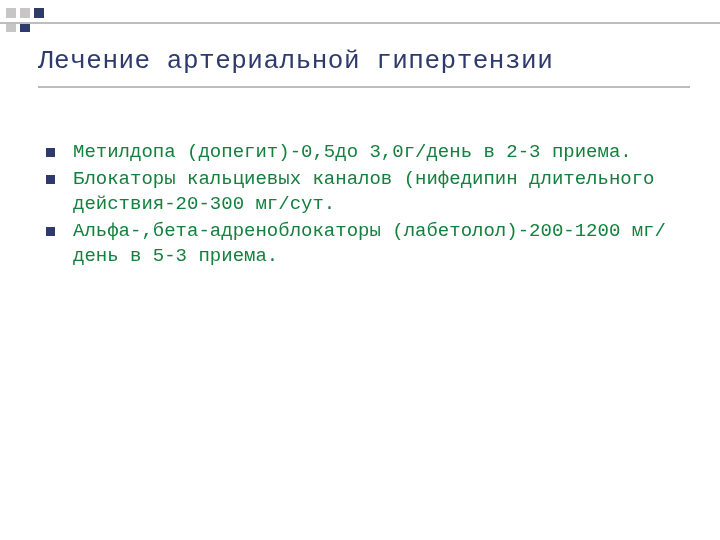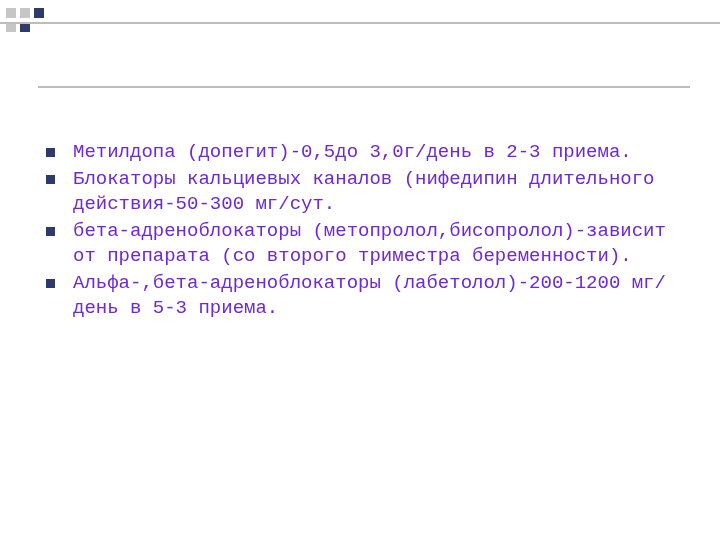--- a/index.html
+++ b/index.html
@@ -76,52 +76,49 @@
     width: 9px;
     height: 9px;
     background: #2e3a6c;
     margin-top: 8px;
     margin-right: 18px;
   }
   .bullet-text {
     flex: 1 1 auto;
     font-size: 19px;
     line-height: 25px;
-    color: #6d28d9;
+    color: #15803d;
   }
 </style>
 </head>
 <body>
 
 <div class="slide">
 
   <div class="corner-deco">
     <div class="sq sq-grey" style="top:0;left:0;"></div>
     <div class="sq sq-grey" style="top:0;left:14px;"></div>
     <div class="sq sq-navy" style="top:0;left:28px;"></div>
     <div class="sq sq-grey" style="top:14px;left:0;"></div>
     <div class="sq sq-navy" style="top:14px;left:14px;"></div>
   </div>
 
   <div class="top-line"></div>
 
+  <div class="title">Лечение артериальной гипертензии</div>
   <div class="title-underline"></div>
 
   <div class="content">
     <div class="bullet-item">
       <div class="bullet-mark"></div>
       <div class="bullet-text">Метилдопа (допегит)-0,5до 3,0г/день в 2-3 приема.</div>
     </div>
     <div class="bullet-item">
       <div class="bullet-mark"></div>
-      <div class="bullet-text">Блокаторы кальциевых каналов (нифедипин длительного действия-50-300 мг/сут.</div>
-    </div>
-    <div class="bullet-item">
-      <div class="bullet-mark"></div>
-      <div class="bullet-text">бета-адреноблокаторы (метопролол,бисопролол)-зависит от препарата (со второго триместра беременности).</div>
+      <div class="bullet-text">Блокаторы кальциевых каналов (нифедипин длительного действия-20-300 мг/сут.</div>
     </div>
     <div class="bullet-item">
       <div class="bullet-mark"></div>
       <div class="bullet-text">Альфа-,бета-адреноблокаторы (лабетолол)-200-1200 мг/день в 5-3 приема.</div>
     </div>
   </div>
 
 </div>
 
 </body></html>

